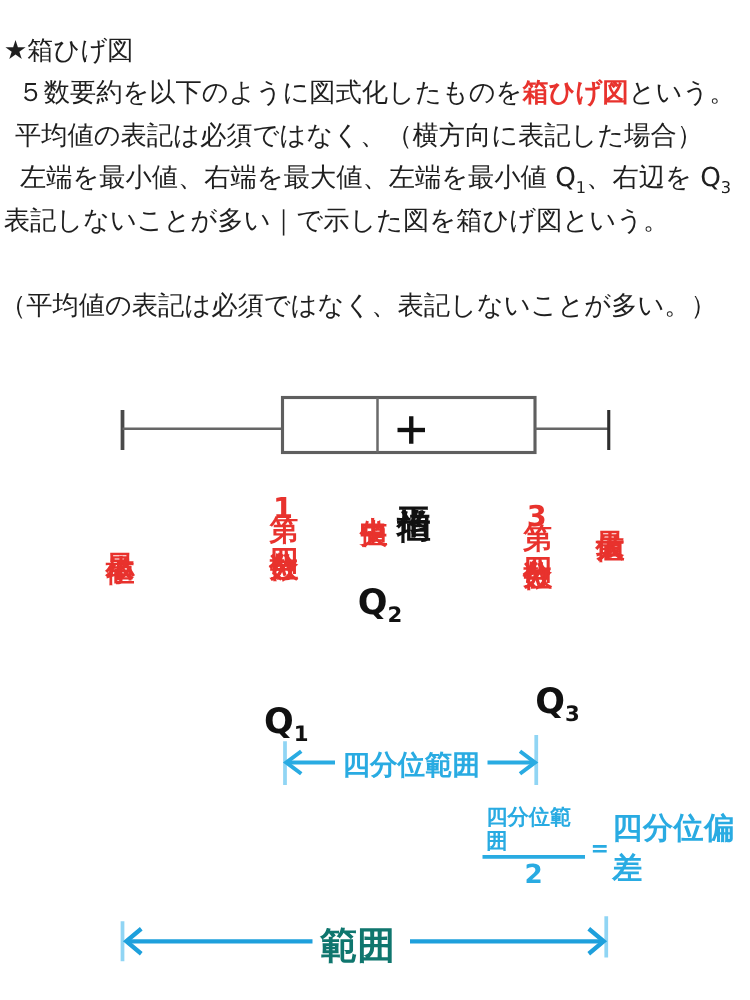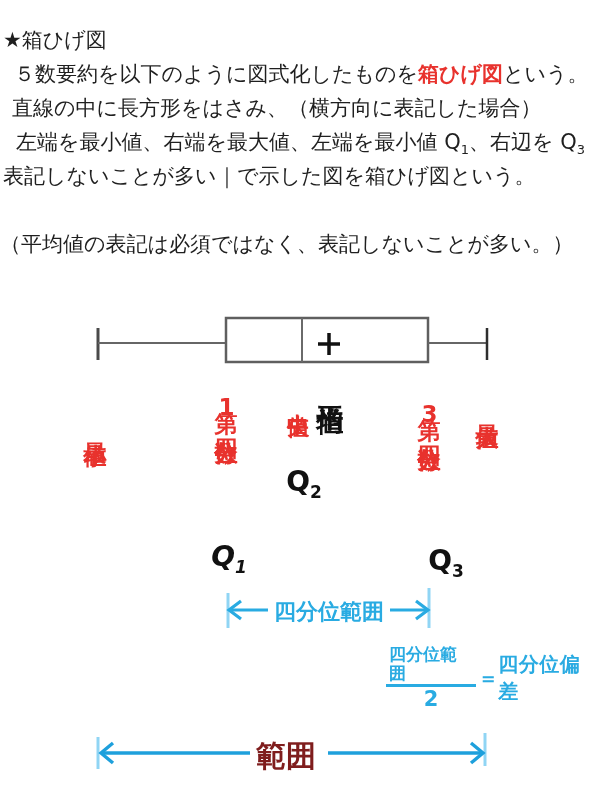--- a/index.html
+++ b/index.html
@@ -62,21 +62,21 @@
   }
   .frac { display: flex; flex-direction: column; align-items: center; }
   .frac .num {
     font-size: 17px;
     padding: 0 3px 2px 3px;
     border-bottom: 3px solid #29abe2;
     line-height: 1.1;
   }
   .frac .den { font-size: 21px; line-height: 1.15; }
   .formula .eq { font-size: 20px; margin-left: 2px; }
-  .formula .res { font-size: 20px; letter-spacing: 0.5px; }
+  .formula .res { font-size: 24px; letter-spacing: 0.5px; }
 </style>
 </head>
 <body>
 
 <div class="page">
 
   <svg class="diagram" width="600" height="800" viewBox="0 0 600 800">
 
     <line x1="98" y1="328" x2="98" y2="360" stroke="#4a4a4a" stroke-width="3"></line>
     <line x1="98" y1="343" x2="226" y2="343" stroke="#666666" stroke-width="2"></line>
@@ -99,40 +99,40 @@
     <polyline points="113,743 101,753 113,763" fill="none" stroke="#1ea0dc" stroke-width="3.4"></polyline>
     <line x1="102" y1="753" x2="254" y2="753" stroke="#1ea0dc" stroke-width="3.4"></line>
     <line x1="328" y1="753" x2="482" y2="753" stroke="#1ea0dc" stroke-width="3.4"></line>
     <polyline points="471,743 483,753 471,763" fill="none" stroke="#1ea0dc" stroke-width="3.4"></polyline>
   </svg>
 
   <div class="tline" style="left:3px;  top:27px;">★箱ひげ図</div>
 
   <div class="tline" style="left:14px; top:61px;"><span>５数要約を以下のように図式化したものを</span><span class="red-em">箱ひげ図</span><span>という。</span></div>
 
-  <div class="tline" style="left:12px; top:95px;">直線の中に長方形をはさみ、（横方向に表記した場合）</div>
+  <div class="tline" style="left:12px; top:95px;">平均値の表記は必須ではなく、（横方向に表記した場合）</div>
 
   <div class="tline" style="left:16px; top:129px;"><span>左端を最小値、右端を最大値、左端を最小値 Q</span><sub>1</sub><span>、右辺を Q</span><sub>3</sub></div>
 
   <div class="tline" style="left:3px;  top:163px;">表記しないことが多い｜で示した図を箱ひげ図という。</div>
   <div class="tline" style="left:0px;  top:231px;">（平均値の表記は必須ではなく、表記しないことが多い。）</div>
 
   <div class="vlabel red" style="left:96px;  top:424px; font-size:23px;">最小値</div>
   <div class="vlabel red" style="left:227px; top:393px; font-size:23px;">第1四分位数</div>
   <div class="vlabel red" style="left:298px; top:396px; font-size:22px;">中央値</div>
   <div class="vlabel" style="left:330px; top:384px; font-size:27px; color:#111111;">平均値</div>
   <div class="vlabel red" style="left:430px; top:400px; font-size:23px;">第3四分位数</div>
   <div class="vlabel red" style="left:488px; top:406px; font-size:23px;">最大値</div>
 
-  <div class="qsym" style="left:229px; top:540px;font-style:italic;"><span>Q</span><sub>1</sub></div>
+  <div class="qsym" style="left:229px; top:560px;"><span>Q</span><sub>1</sub></div>
   <div class="qsym" style="left:304px; top:465px;"><span>Q</span><sub>2</sub></div>
   <div class="qsym" style="left:430px; top:544px;margin-left:16px;"><span>Q</span><sub>3</sub></div>
 
   <div class="arrow-label" style="left:329px; top:597px; font-size:22px;">四分位範囲</div>
-  <div class="arrow-label" style="left:286px; top:736px; font-size:30px; color:#7f1d1d;">範囲</div>
+  <div class="arrow-label" style="left:286px; top:736px; font-size:30px; color:#0f766e;">範囲</div>
 
   <div class="formula">
     <div class="frac">
       <div class="num">四分位範囲</div>
       <div class="den">2</div>
     </div>
     <span class="eq">＝</span>
     <span class="res">四分位偏差</span>
   </div>
 

